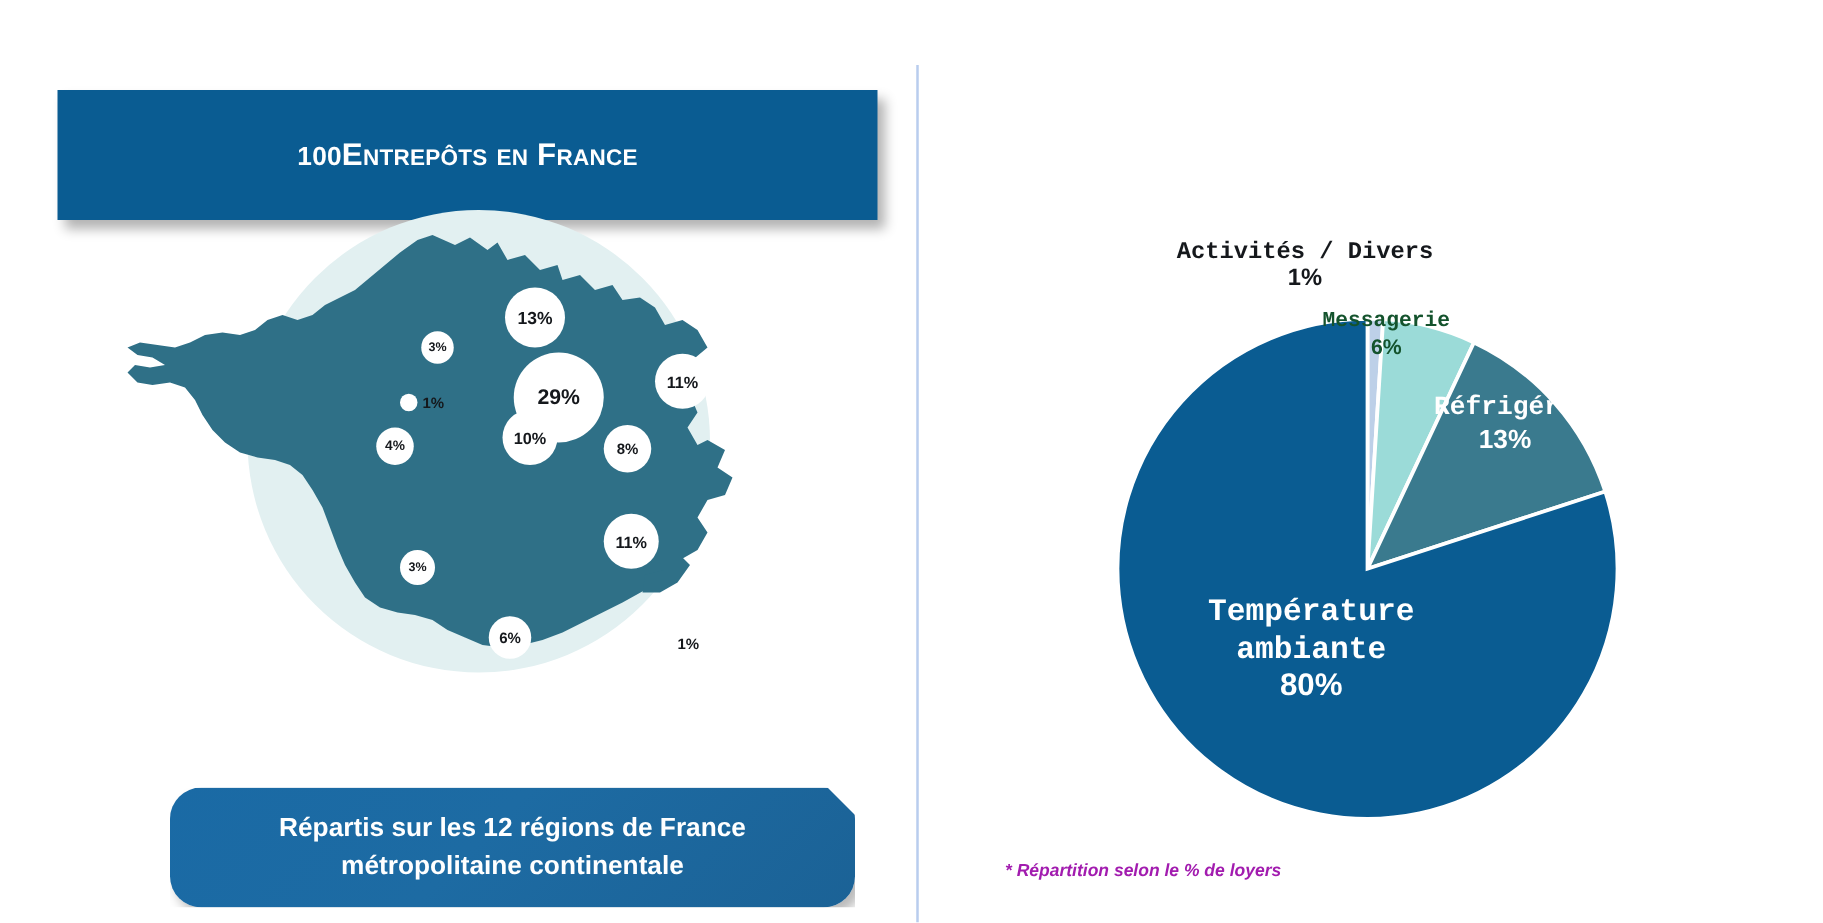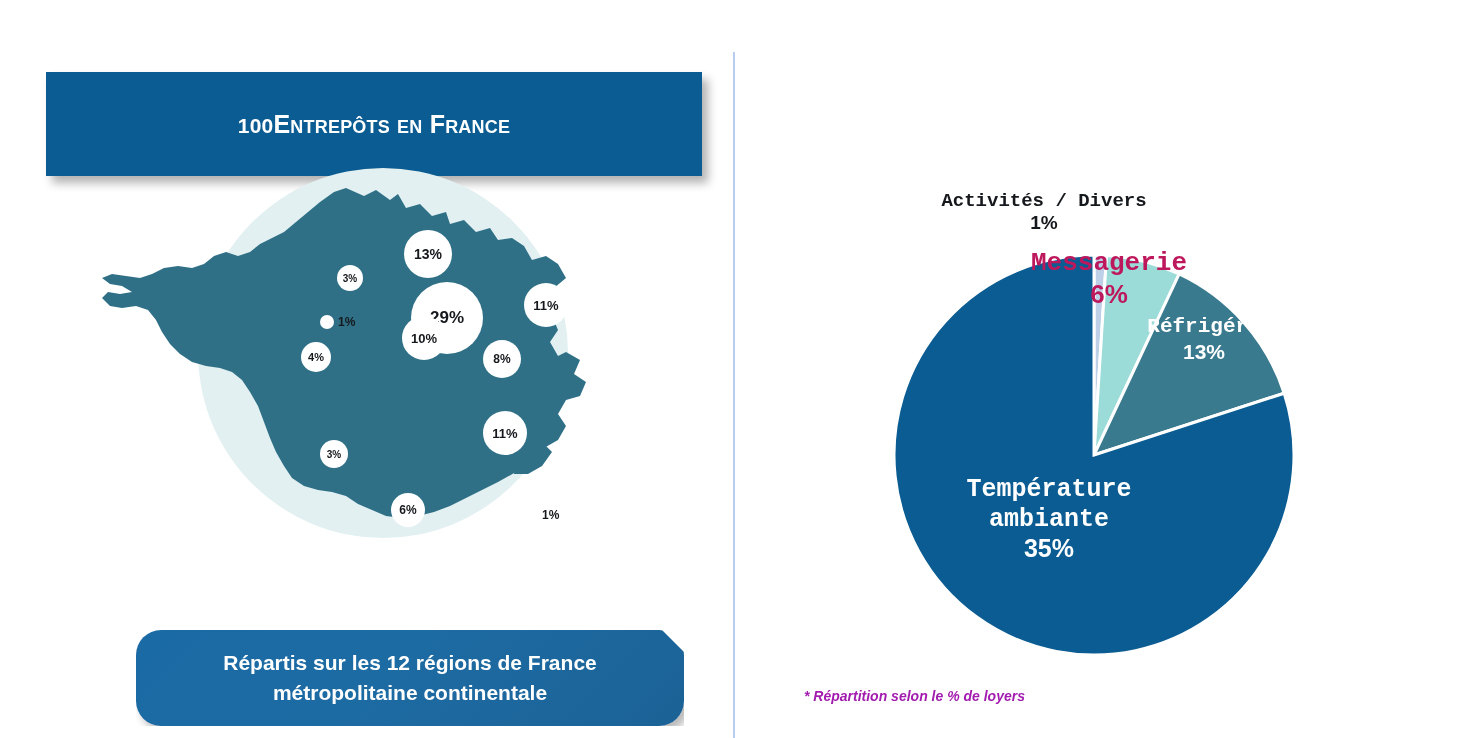--- a/index.html
+++ b/index.html
@@ -163,21 +163,21 @@
   }
   .pie-label .name { display: block; font-family: Liberation Mono, monospace; }
   .pie-label .val  { display: block; }
 
   #label-activites {
     left: 140px; top: 190px; width: 340px;
     color: #15181c; font-size: 19px;
   }
   #label-messagerie {
     left: 250px; top: 248px; width: 250px;
-    color: #be185d; font-size: 26px;
+    color: #14532d; font-size: 17px;
   }
   #label-refrigere {
     left: 380px; top: 315px; width: 180px;
     color: #ffffff; font-size: 21px;
   }
   #label-ambiante {
     left: 185px; top: 475px; width: 260px;
     color: #ffffff; font-size: 25px;
   }
 
@@ -240,21 +240,21 @@
 
     <div class="bubble" style="left:478px; top:123px; width:44px; height:44px; font-size:13px;">
       <span>11%</span>
     </div>
 
     <div class="minidot" style="left:274px; top:155px;">
       <span class="dot"></span>
       <span class="lbl">1%</span>
     </div>
 
-    <div class="bubble" style="left:356px; top:156px; width:44px; height:44px; font-size:13px;">
+    <div class="bubble" style="left:356px; top:168px; width:44px; height:44px; font-size:13px;">
       <span>10%</span>
     </div>
 
     <div class="bubble" style="left:255px; top:182px; width:30px; height:30px; font-size:11px;">
       <span>4%</span>
     </div>
 
     <div class="bubble" style="left:437px; top:180px; width:38px; height:38px; font-size:12px;">
       <span>8%</span>
     </div>
@@ -311,18 +311,18 @@
     </div>
 
     <div class="pie-label" id="label-refrigere">
       <span class="name">Réfrigéré</span>
       <span class="val">13%</span>
     </div>
 
     <div class="pie-label" id="label-ambiante">
       <span class="name">Température</span>
       <span class="name">ambiante</span>
-      <span class="val">35%</span>
+      <span class="val">80%</span>
     </div>
 
     <div id="footnote">* Répartition selon le % de loyers</div>
   </div>
 </div>
 
 </body></html>

